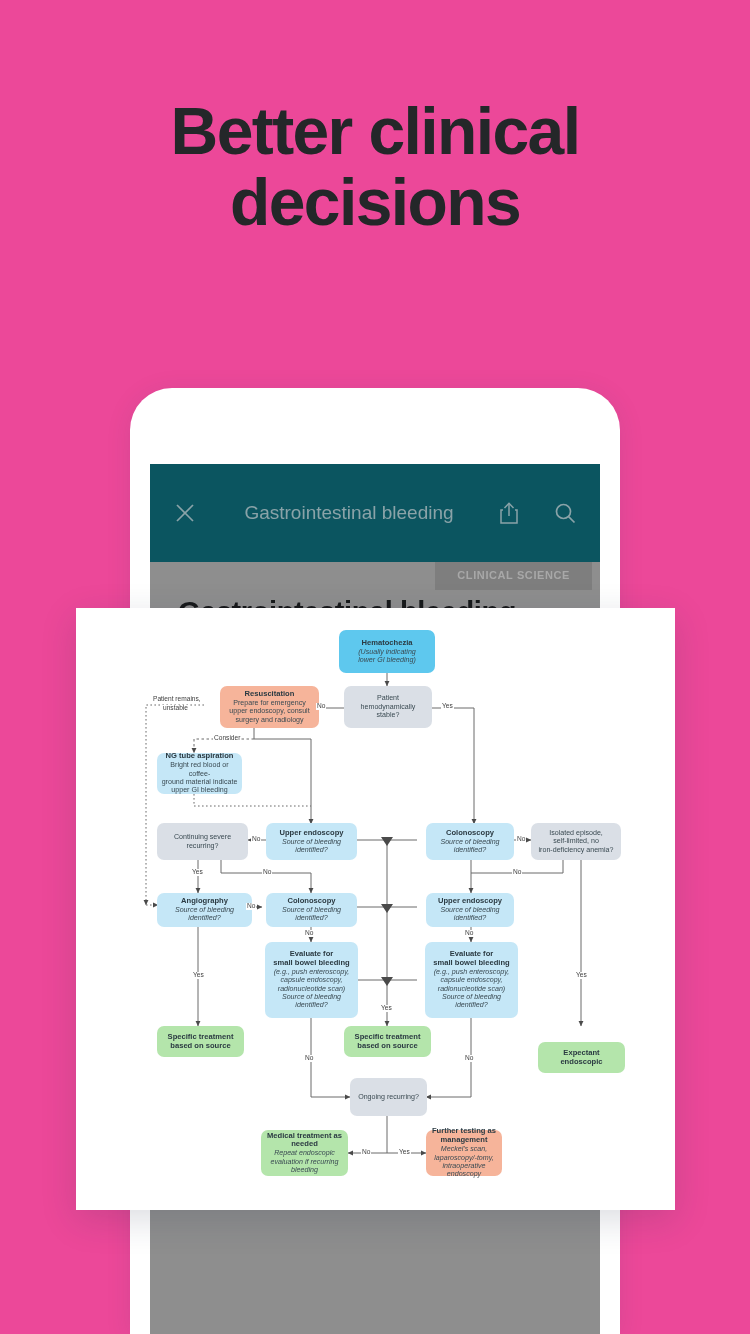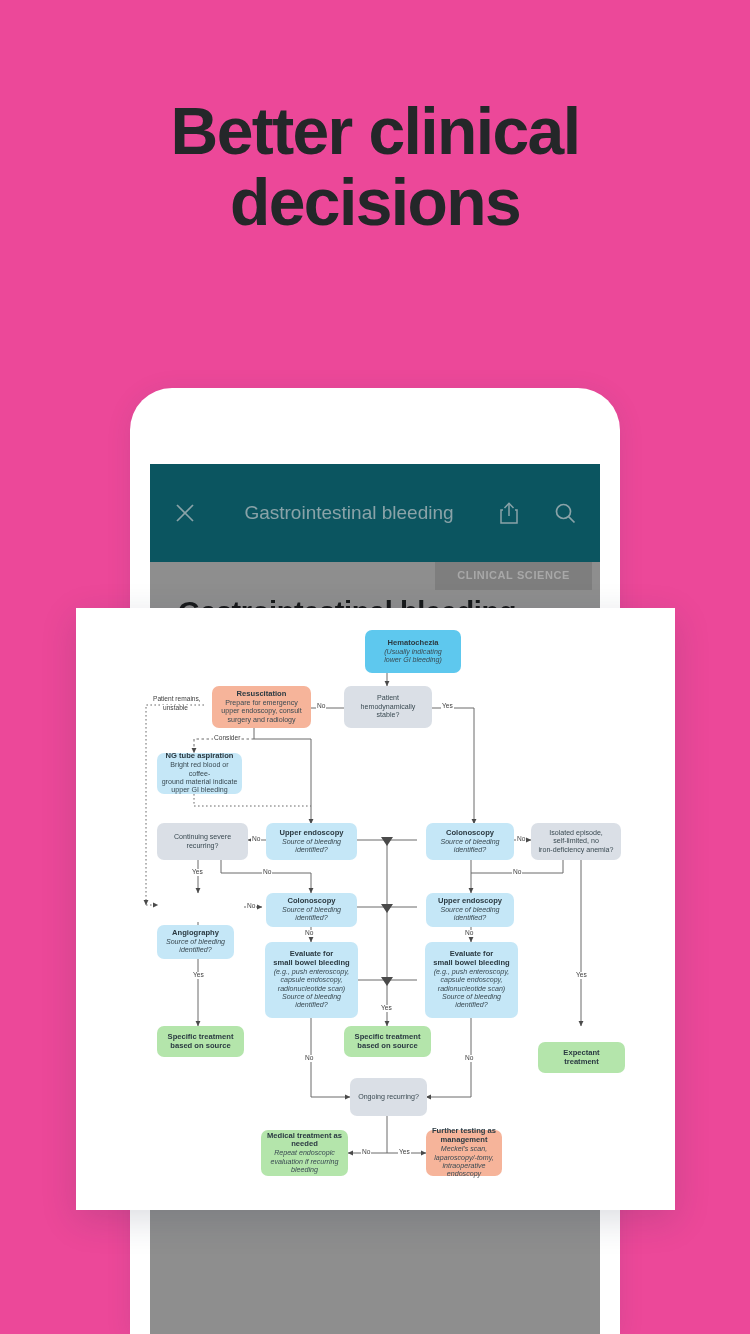--- a/index.html
+++ b/index.html
@@ -113,21 +113,21 @@
     display: flex; flex-direction: column;
     align-items: center; justify-content: center;
     text-align: center;
     padding: 3px 4px;
     line-height: 1.18;
     color: #2b3a42;
   }
   .node .t { font-weight: 700; font-size: 7.6px; }
   .node .s { font-style: italic; font-size: 7.1px; color: #3a4a52; }
   .node .p { font-size: 7.1px; color: #3a4a52; }
-  .n-cyan  { background: #5ec8ee; margin-left: 26px; }
+  .n-cyan  { background: #5ec8ee; }
   .n-blue  { background: #c5e7f7; }
   .n-gray  { background: #dadfe6; }
   .n-salmon{ background: #f6b49a; }
   .n-green { background: #b4e5ab; }
 
   .edge-label {
     position: absolute;
     font-size: 6.6px;
     color: #3d3d3d;
     background: #ffffff;
@@ -264,21 +264,21 @@
         <div class="s">(Usually indicating</div>
         <div class="s">lower GI bleeding)</div>
       </div>
 
       <div class="node n-gray" style="left:268px;top:78px;width:88px;height:42px;">
         <div class="p">Patient</div>
         <div class="p">hemodynamically</div>
         <div class="p">stable?</div>
       </div>
 
-      <div class="node n-salmon" style="left:136px;top:78px;width:99px;height:42px;">
+      <div class="node n-salmon" style="left:144px;top:78px;width:99px;height:42px;">
         <div class="t">Resuscitation</div>
         <div class="p">Prepare for emergency</div>
         <div class="p">upper endoscopy, consult</div>
         <div class="p">surgery and radiology</div>
       </div>
 
       <div class="node n-blue" style="left:81px;top:145px;width:85px;height:41px;">
         <div class="t">NG tube aspiration</div>
         <div class="p">Bright red blood or coffee-</div>
         <div class="p">ground material indicate</div>
@@ -301,21 +301,21 @@
         <div class="s">Source of bleeding</div>
         <div class="s">identified?</div>
       </div>
 
       <div class="node n-gray" style="left:455px;top:215px;width:90px;height:37px;">
         <div class="p">Isolated episode,</div>
         <div class="p">self-limited, no</div>
         <div class="p">iron-deficiency anemia?</div>
       </div>
 
-      <div class="node n-blue" style="left:81px;top:285px;width:77px;height:34px;margin-top:32px;">
+      <div class="node n-blue" style="left:81px;top:285px;width:95px;height:34px;">
         <div class="t">Angiography</div>
         <div class="s">Source of bleeding</div>
         <div class="s">identified?</div>
       </div>
 
       <div class="node n-blue" style="left:190px;top:285px;width:91px;height:34px;">
         <div class="t">Colonoscopy</div>
         <div class="s">Source of bleeding</div>
         <div class="s">identified?</div>
       </div>
@@ -351,21 +351,21 @@
         <div class="t">based on source</div>
       </div>
 
       <div class="node n-green" style="left:268px;top:418px;width:87px;height:31px;">
         <div class="t">Specific treatment</div>
         <div class="t">based on source</div>
       </div>
 
       <div class="node n-green" style="left:462px;top:418px;width:87px;height:31px;margin-top:16px;">
         <div class="t">Expectant</div>
-        <div class="t">treatment</div>
+        <div class="t">endoscopic</div>
       </div>
 
       <div class="node n-gray" style="left:274px;top:470px;width:77px;height:38px;">
         <div class="p">Ongoing recurring?</div>
       </div>
 
       <div class="node n-green" style="left:185px;top:522px;width:87px;height:46px;">
         <div class="t">Medical treatment as</div>
         <div class="t">needed</div>
         <div class="s">Repeat endoscopic</div>

